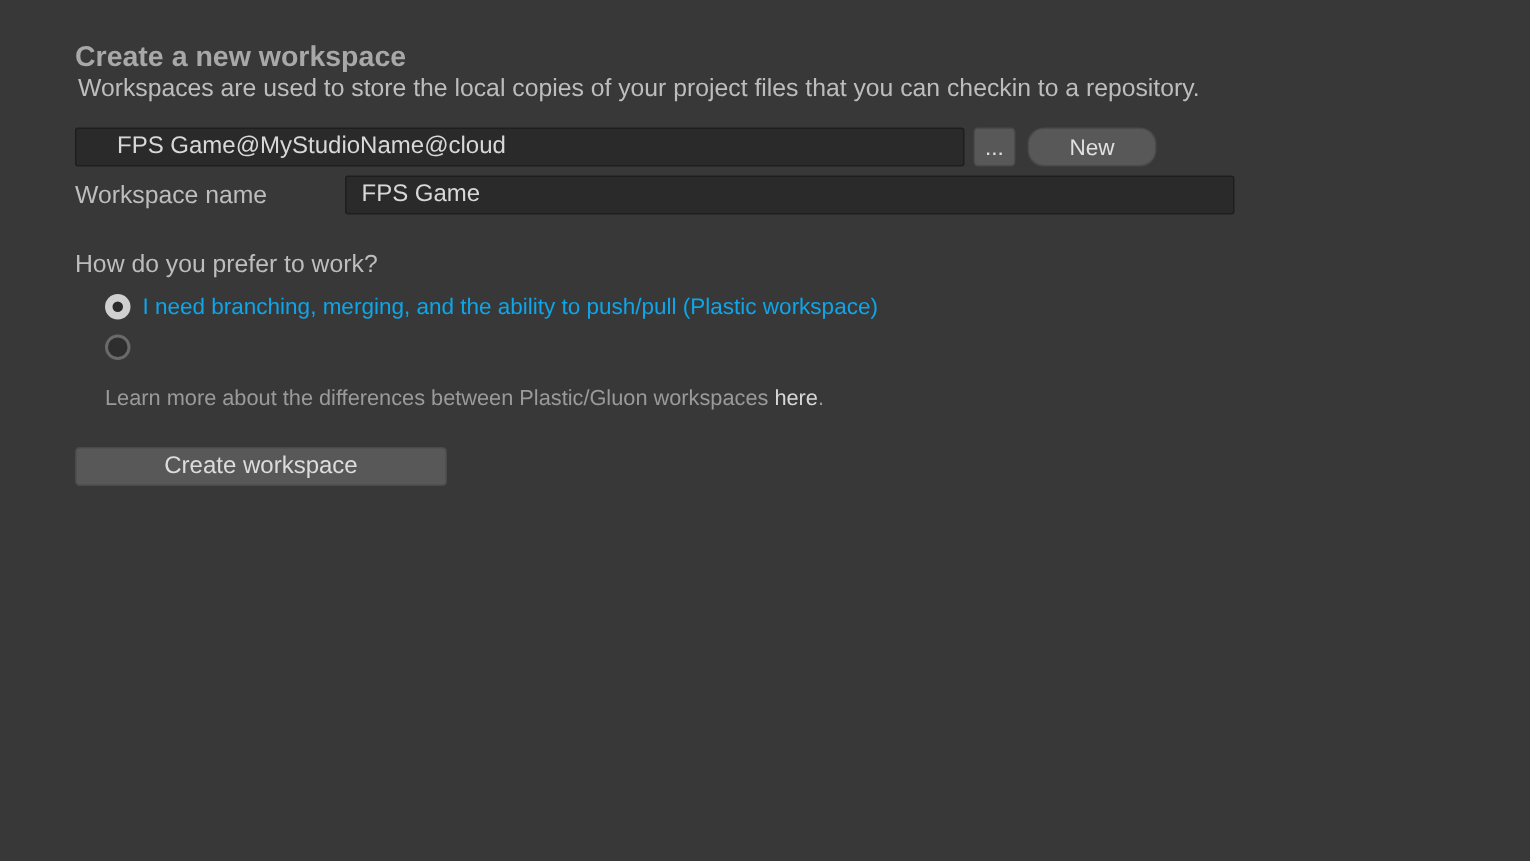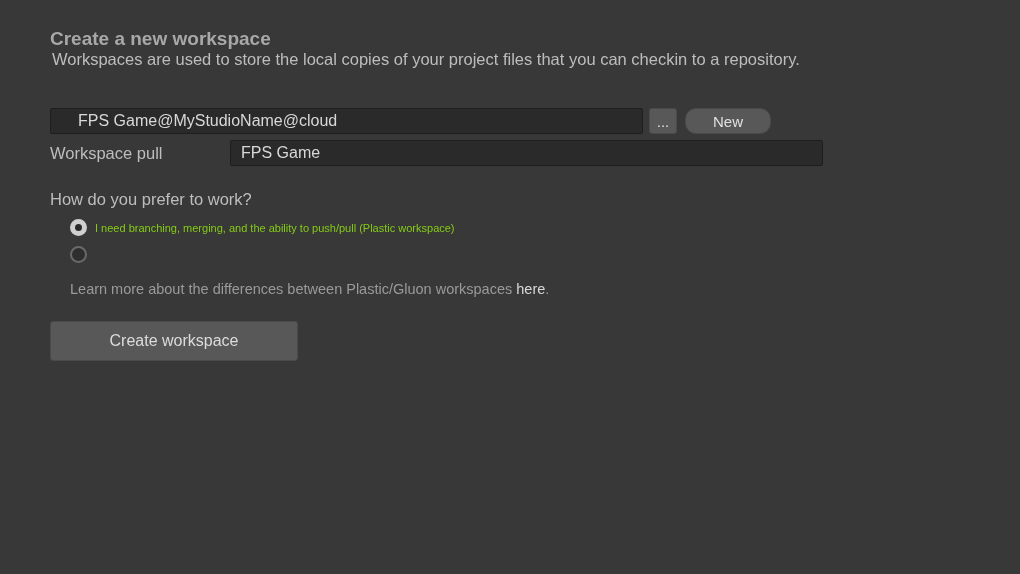--- a/index.html
+++ b/index.html
@@ -18,21 +18,21 @@
     }
     .title {
       font-size: 19px;
       font-weight: 600;
       color: #a8a8a8;
       margin-bottom: 0;
     }
     .description {
       font-size: 16.5px;
       color: #bdbdbd;
-      margin-bottom: 39px;
+      margin-bottom: 16px;
       margin-left: 2px;
     }
     .form-row {
       display: flex;
       align-items: center;
       margin-bottom: 6px;
     }
     .form-label {
       width: 180px;
       font-size: 16.5px;
@@ -109,57 +109,57 @@
       background: #d0d0d0;
     }
     .radio-circle.selected::after {
       content: '';
       width: 7px;
       height: 7px;
       border-radius: 50%;
       background: #2a2a2a;
     }
     .radio-label {
-      font-size: 11px;
-      color: #84cc16;
+      font-size: 15px;
+      color: #0ea5e9;
     }
     .learn-more-row {
       margin-top: 18px;
       padding-left: 20px;
       font-size: 14.5px;
       color: #9a9a9a;
     }
     .learn-more-link {
       color: #d8d8d8;
       cursor: pointer;
     }
     .btn-create {
       margin-top: 24px;
       width: 248px;
-      height: 40px;
+      height: 26px;
       font-size: 16px;
       color: #dcdcdc;
     }
   </style>
 </head>
 <body>
 
 
 
 <div class="title">Create a new workspace</div>
 <div class="description">Workspaces are used to store the local copies of your project files that you can checkin to a repository.</div>
 
 <div class="form-row">
   <input type="text" class="text-input repo-input" value="FPS Game@MyStudioName@cloud" style="">
   <button class="btn btn-browse">...</button>
   <button class="btn btn-new">New</button>
 </div>
 
 <div class="form-row">
-  <div class="form-label">Workspace pull</div>
+  <div class="form-label">Workspace name</div>
   <input type="text" class="text-input workspace-input" value="FPS Game" style="">
 </div>
 
 <div class="prefer-label">How do you prefer to work?</div>
 
 <div class="radio-row">
   <span class="radio-circle selected"></span>
   <span class="radio-label">I need branching, merging, and the ability to push/pull (Plastic workspace)</span>
 </div>
 

